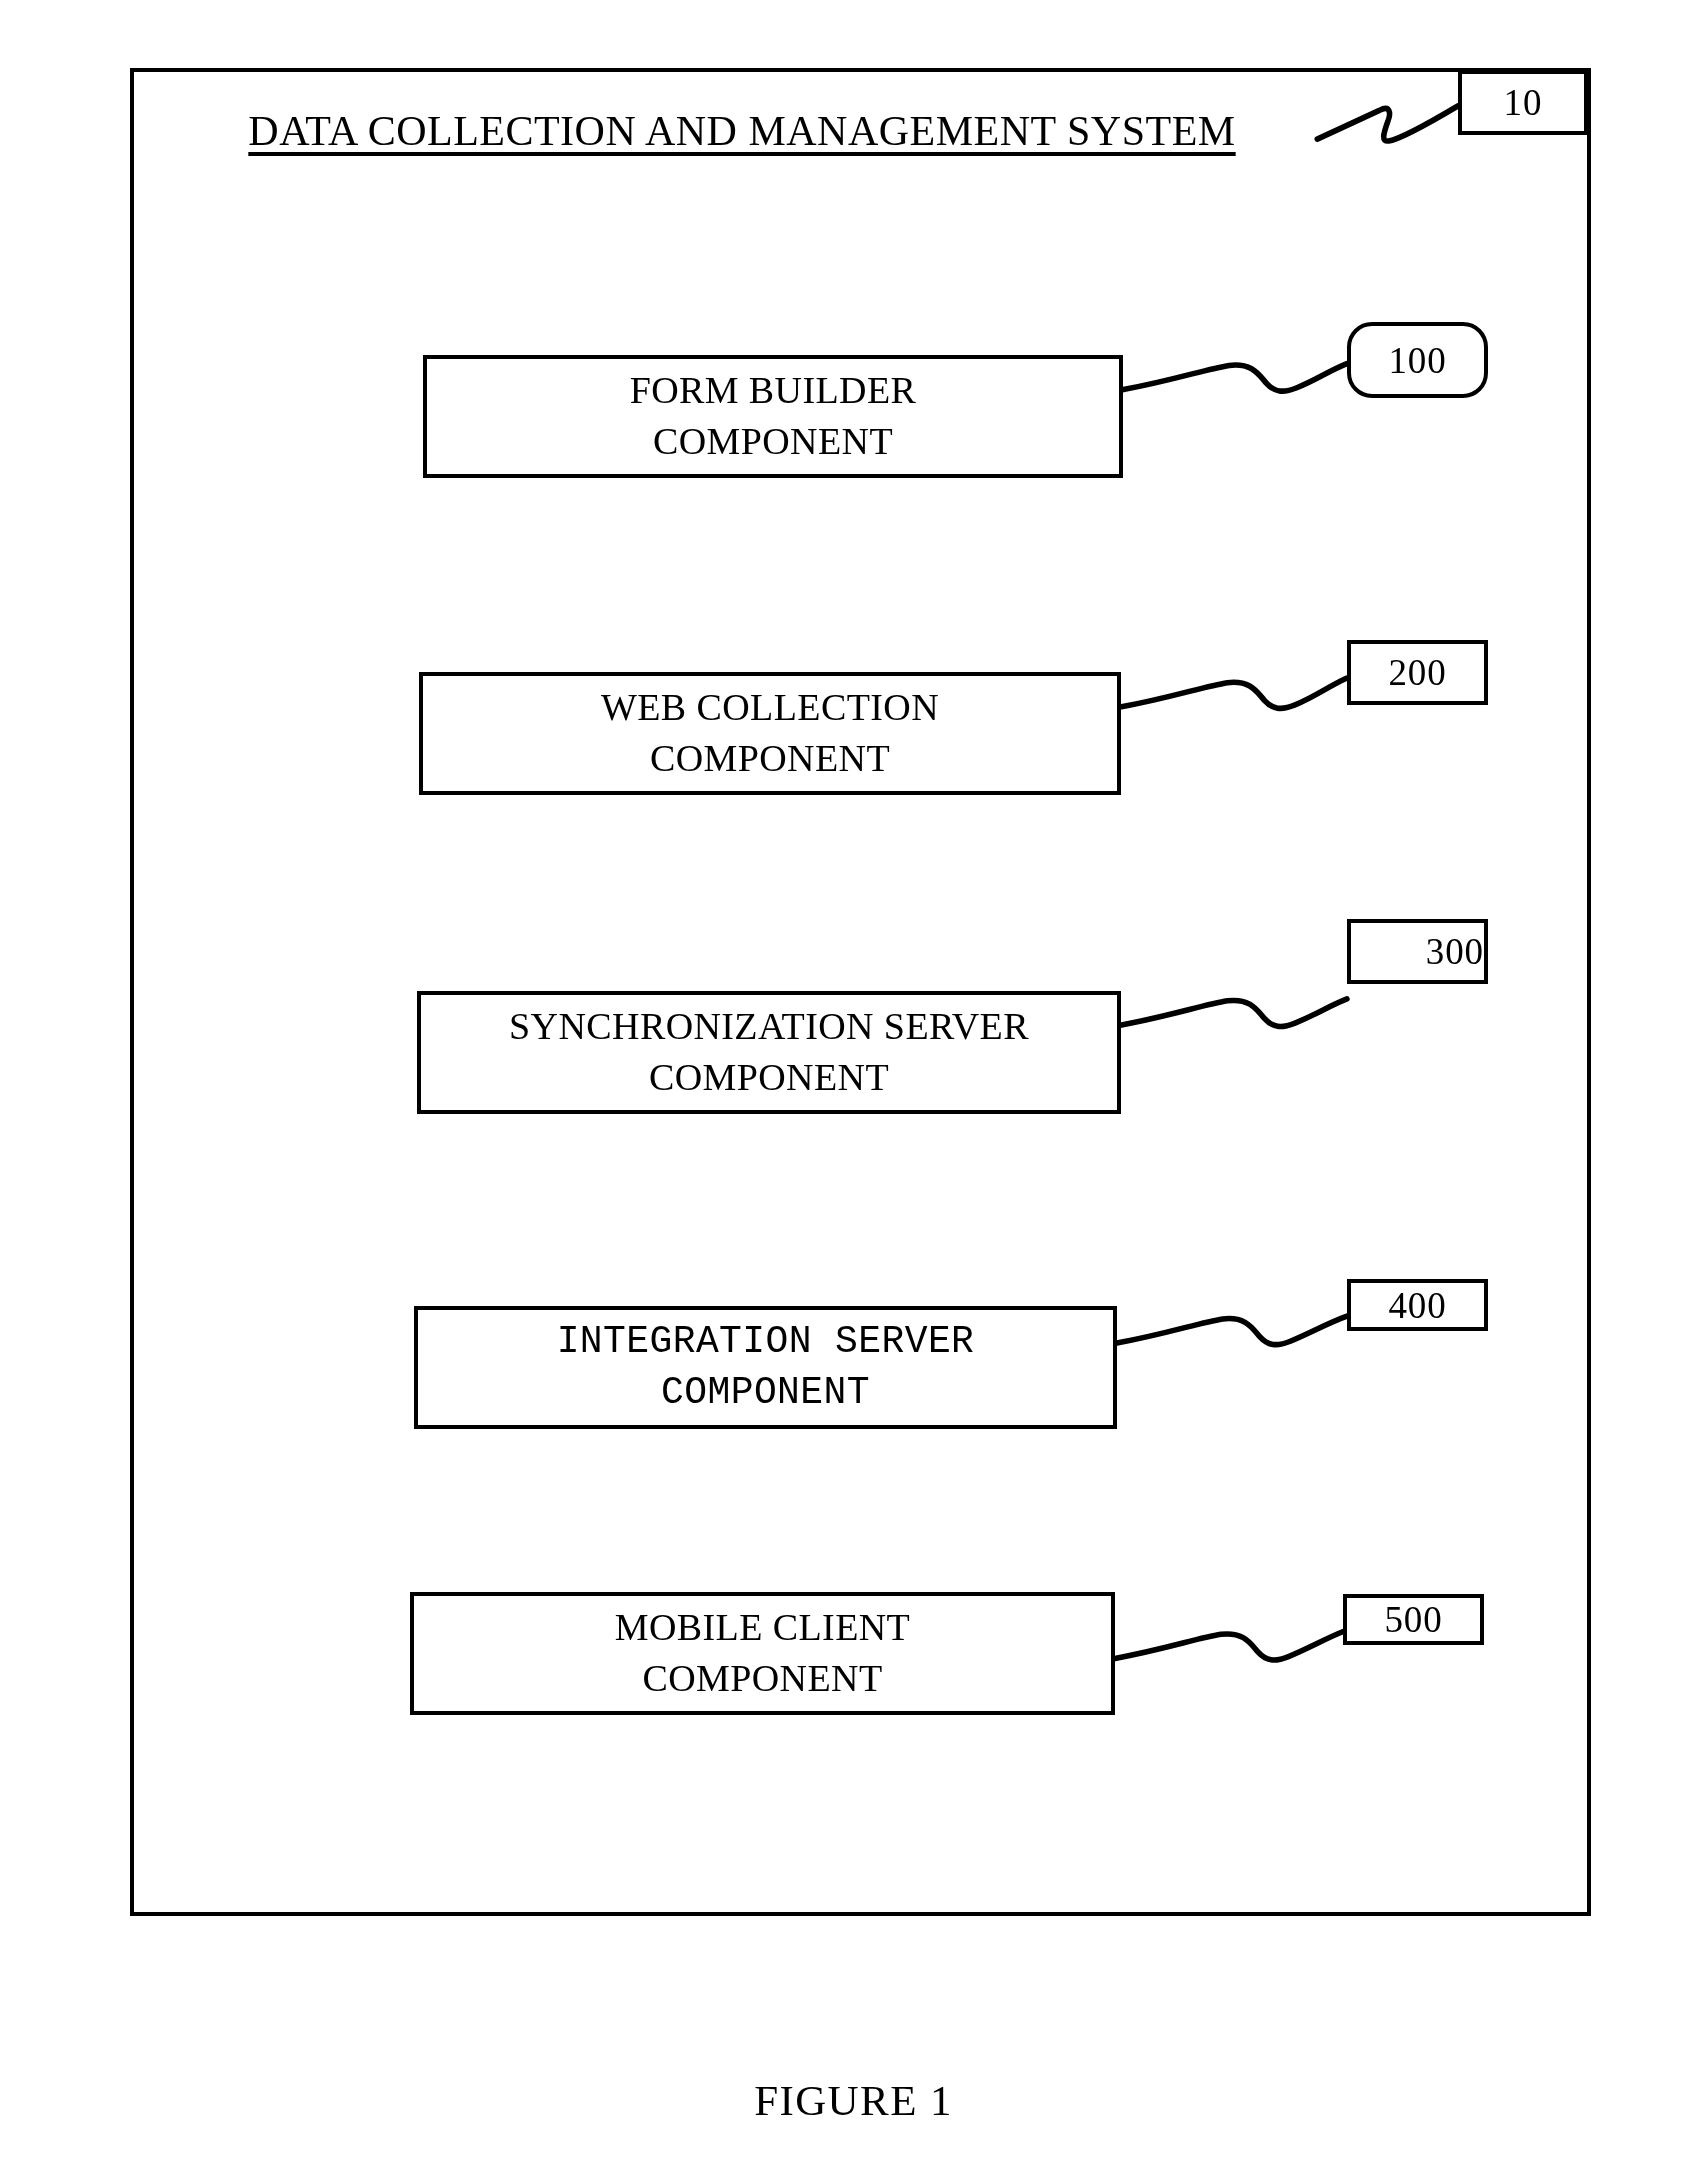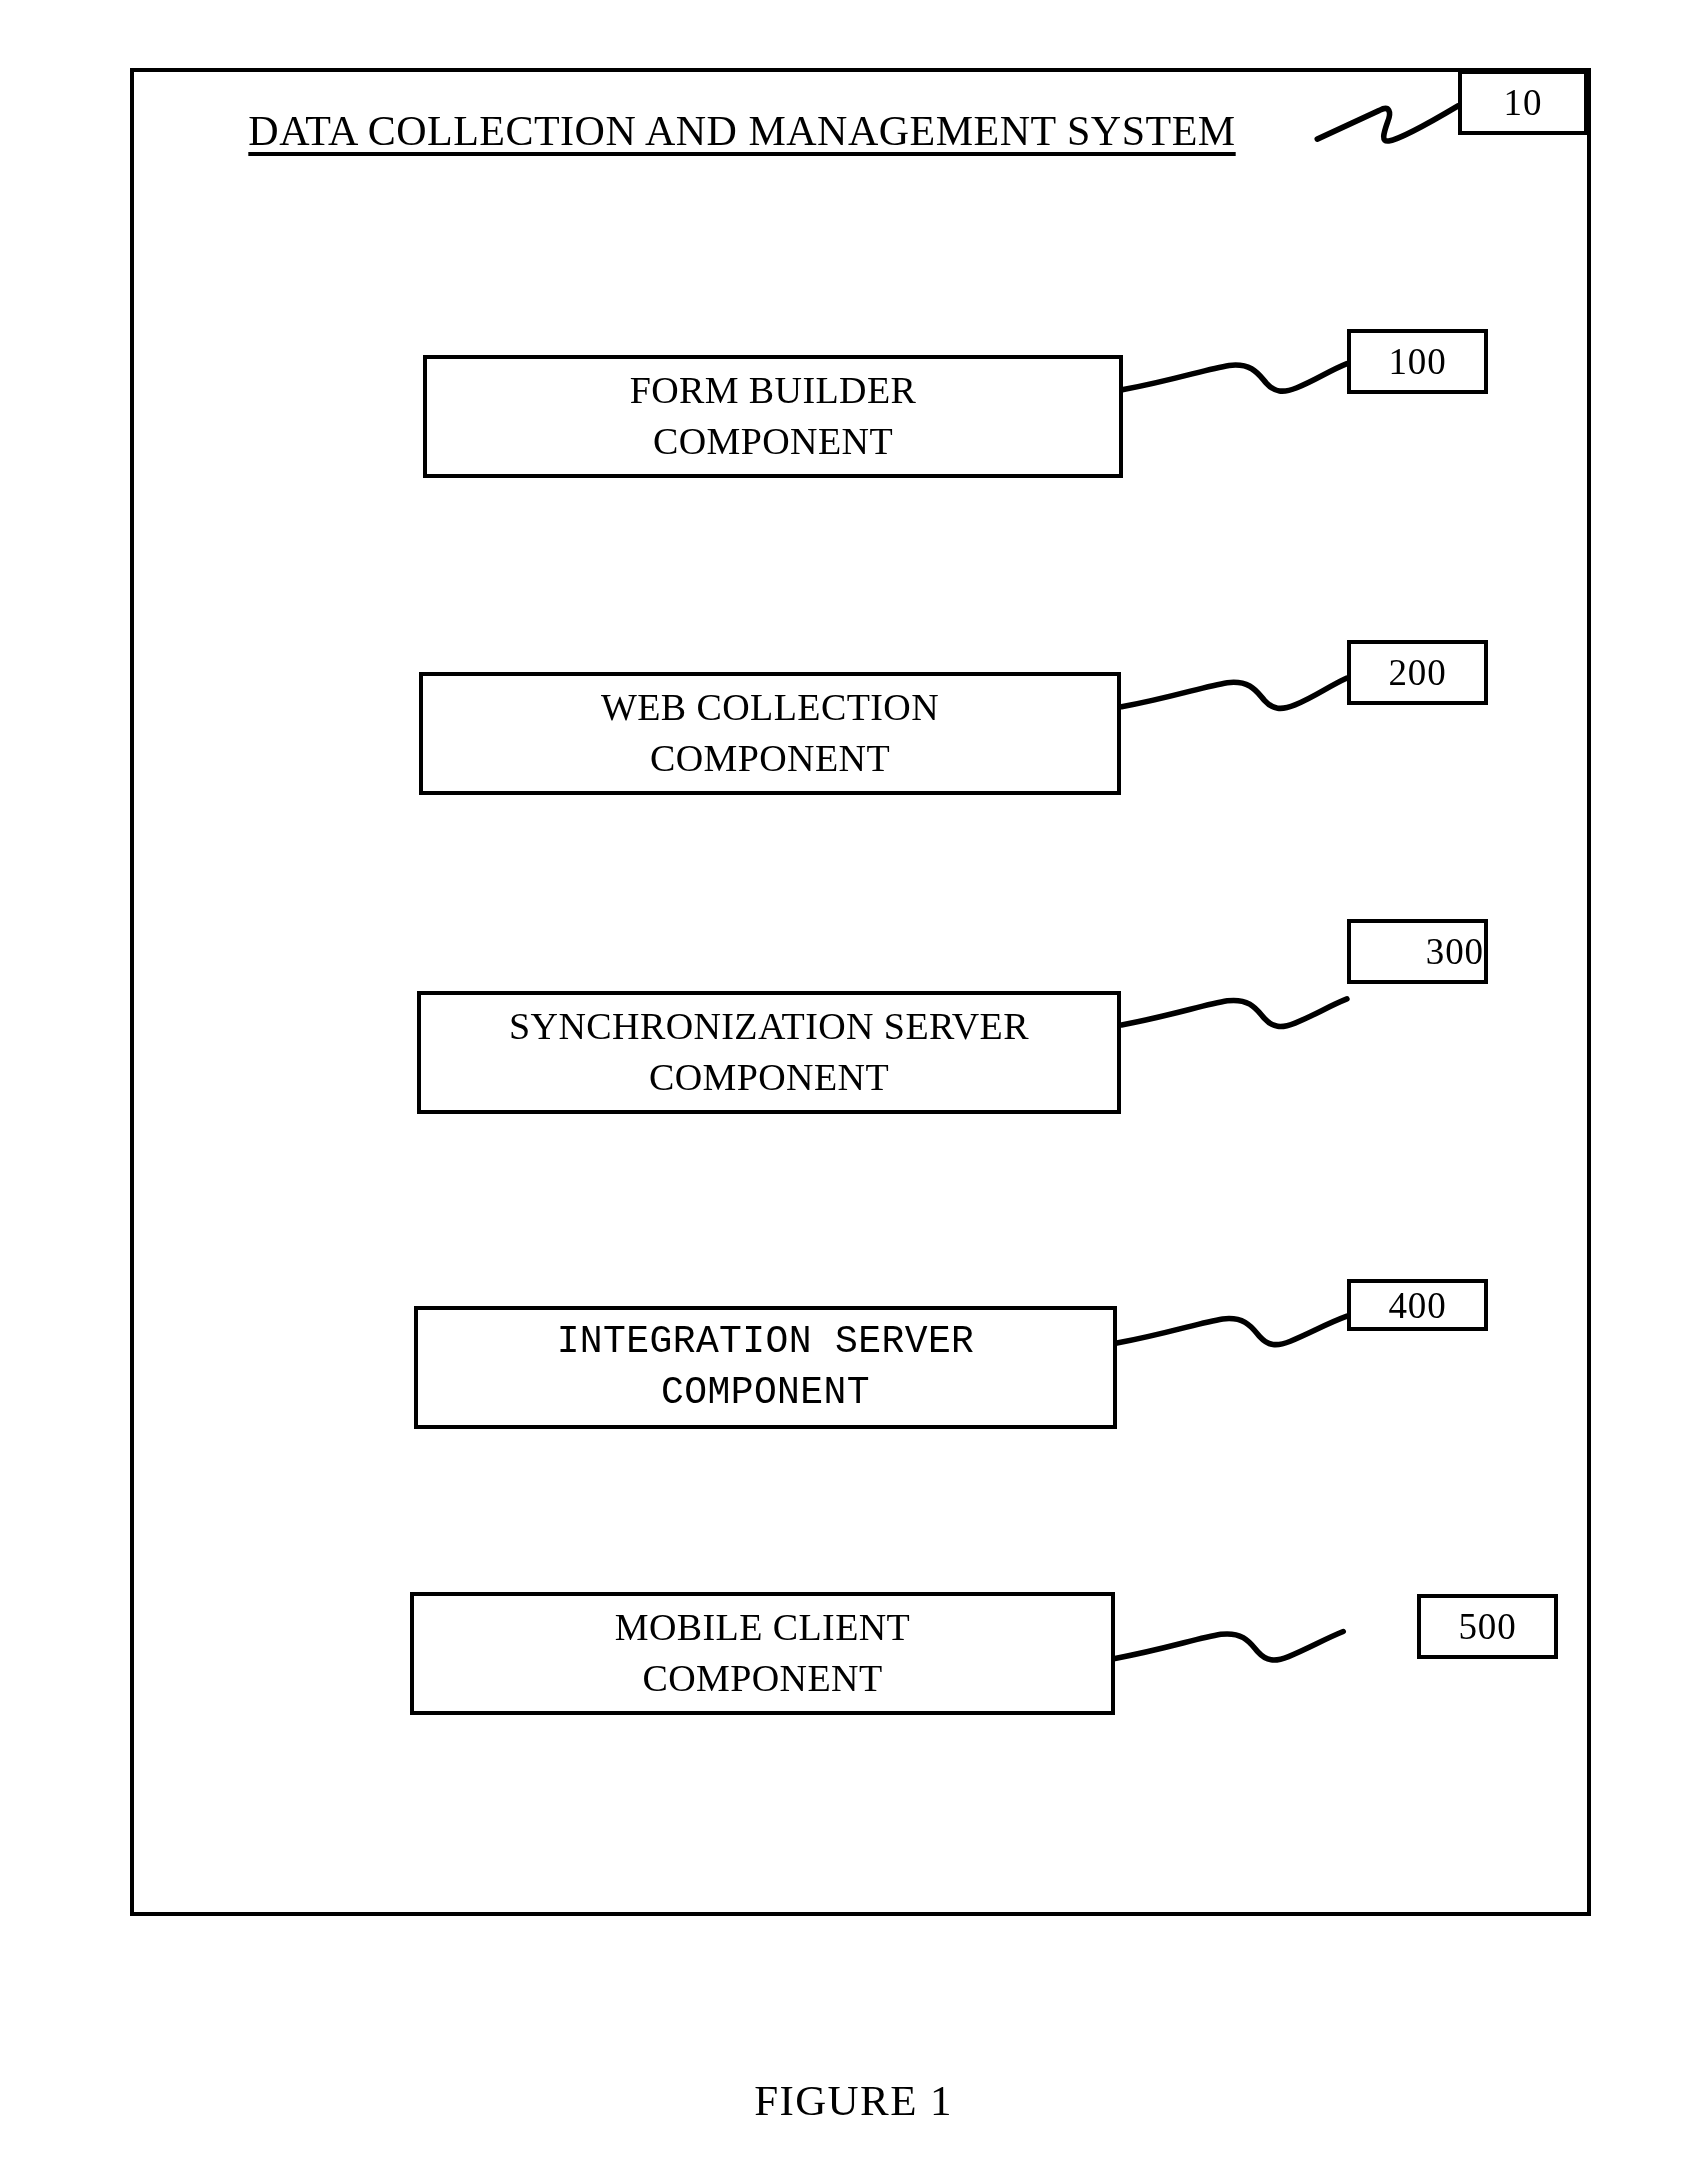--- a/index.html
+++ b/index.html
@@ -134,37 +134,37 @@
 
   <div class="comp-box" style="left:410px; top:1592px; width:705px; height:123px;">
     <span class="line1">MOBILE CLIENT</span>
     <span class="line2">COMPONENT</span>
   </div>
 
   <div class="ref-box" style="left:1458px; top:70px; width:130px; height:65px;">
     <span>10</span>
   </div>
 
-  <div class="ref-box" style="left:1347px; top:329px; width:141px; height:65px;">
+  <div class="ref-box" style="left:1347px; top:322px; width:141px; height:76px;border-radius:25px;">
     <span>100</span>
   </div>
 
   <div class="ref-box" style="left:1347px; top:640px; width:141px; height:65px;">
     <span>200</span>
   </div>
 
   <div class="ref-box" style="left:1347px; top:919px; width:141px; height:65px;justify-content:flex-end;">
     <span>300</span>
   </div>
 
   <div class="ref-box" style="left:1347px; top:1279px; width:141px; height:52px;">
     <span>400</span>
   </div>
 
-  <div class="ref-box" style="left:1417px; top:1594px; width:141px; height:65px;">
+  <div class="ref-box" style="left:1343px; top:1594px; width:141px; height:51px;">
     <span>500</span>
   </div>
 
   <svg class="leaders" viewBox="0 0 1840 2346">
     <g fill="none" stroke="#000000" stroke-width="6" stroke-linecap="round" stroke-linejoin="round">
 
       <path d="M1420,150 L1487,119 C1498,113 1500,121 1496,131 C1491,145 1489,153 1497,152 C1510,150 1540,133 1572,114"></path>
 
       <path d="M1211,420 C1265,410 1300,398 1325,394 C1350,391 1357,404 1365,413 C1374,423 1383,424 1398,418 C1420,409 1432,400 1452,392"></path>
 

